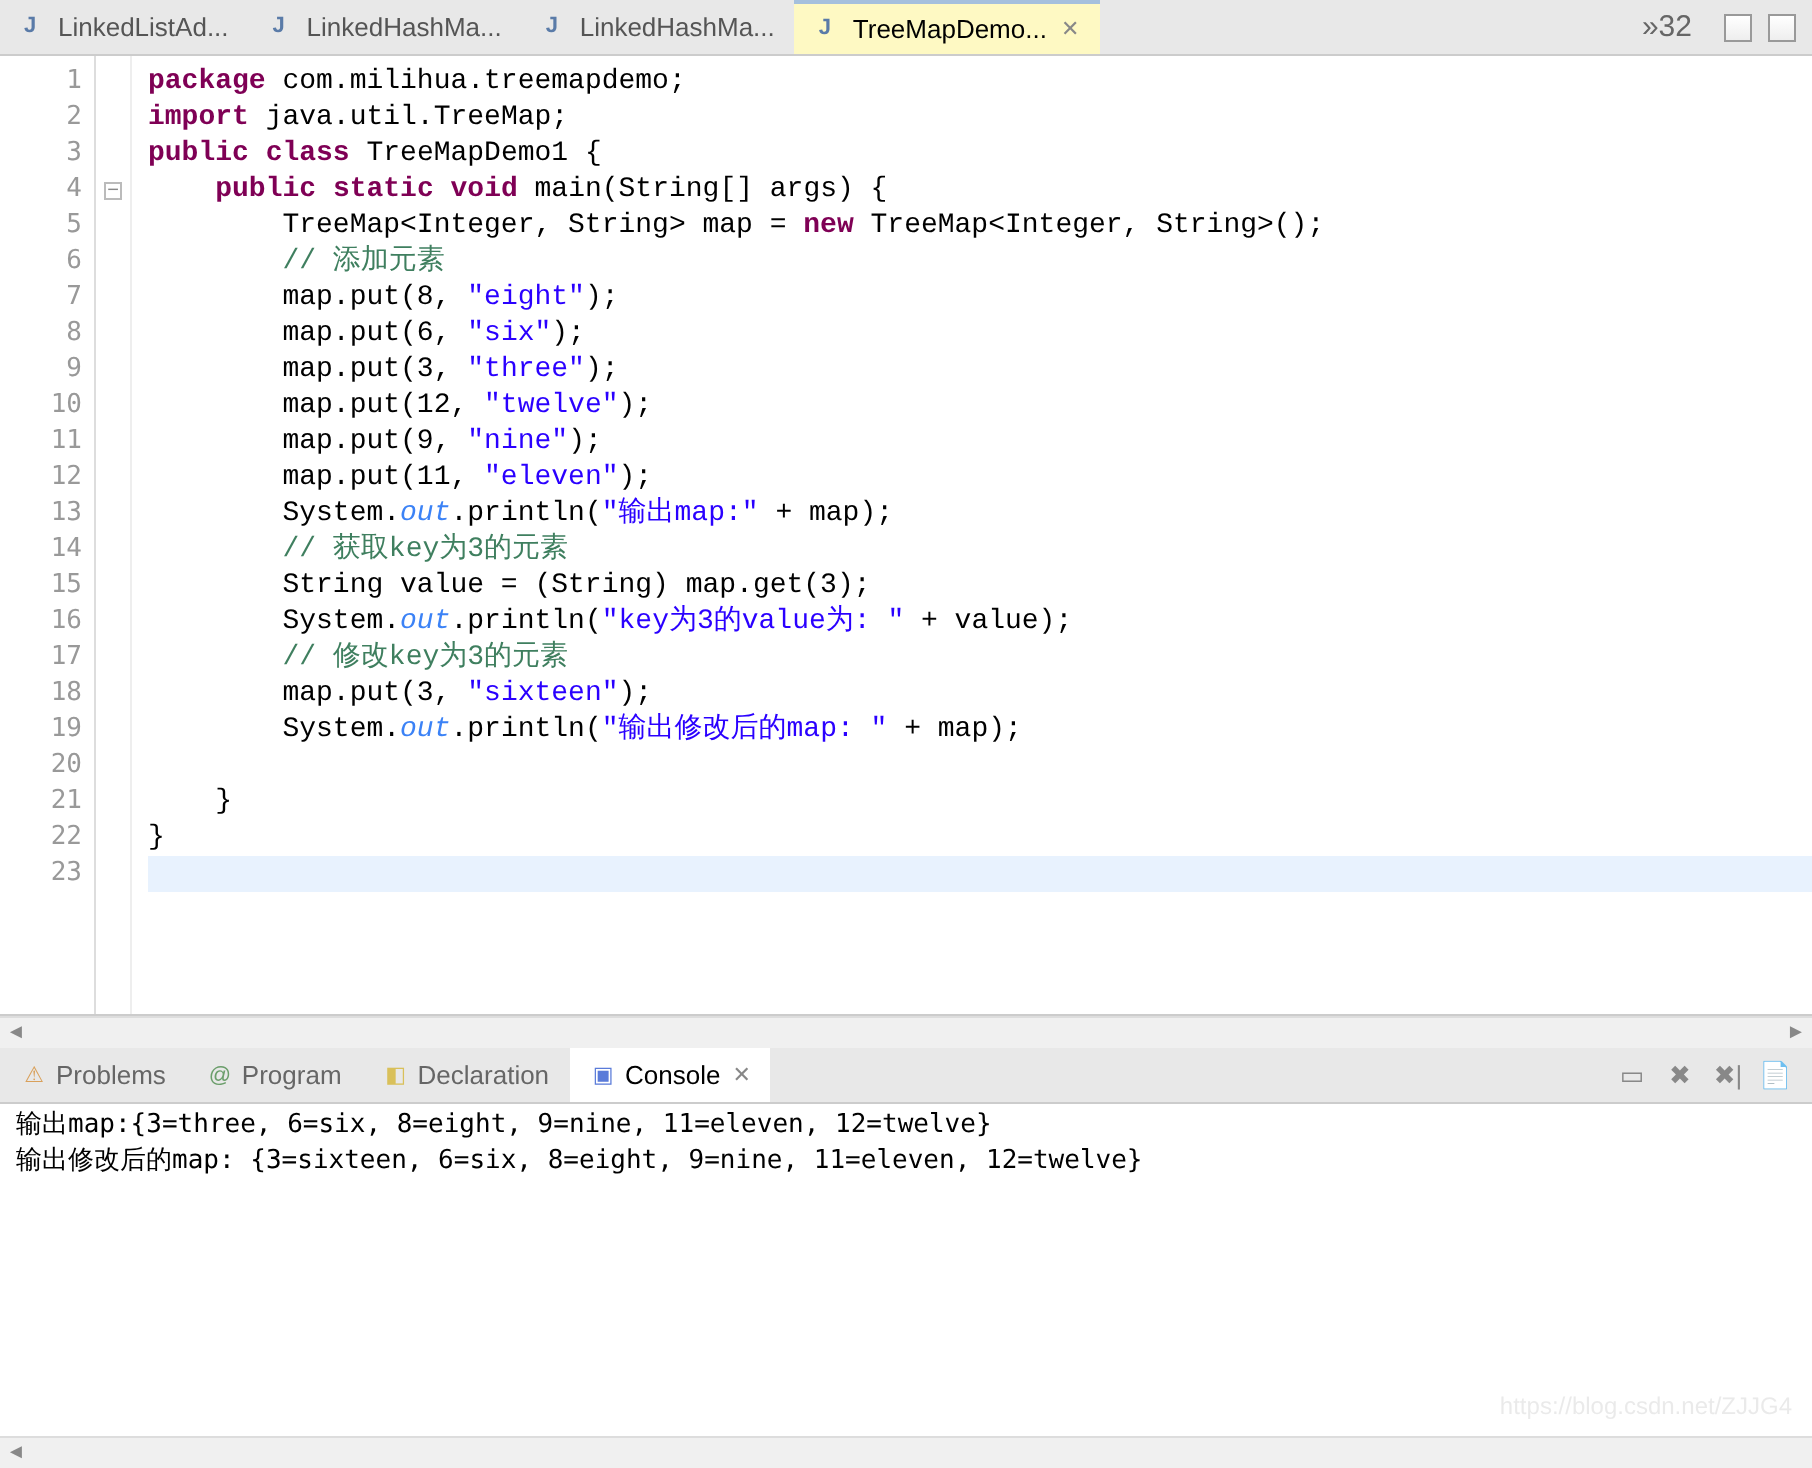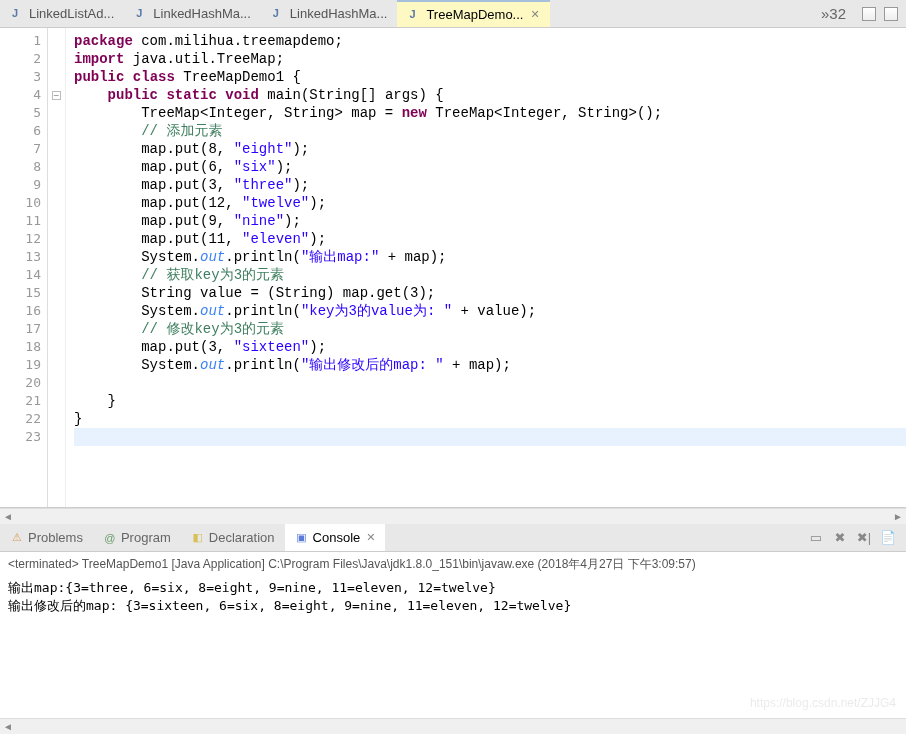--- a/index.html
+++ b/index.html
@@ -336,21 +336,20 @@
           <span class="tab-close">✕</span>
         </div>
       </div>
     <div class="console-toolbar">
       <span class="tool-icon" style="color:#888">▭</span>
       <span class="tool-icon" style="color:#888">✖</span>
       <span class="tool-icon" style="color:#888">✖|</span>
       <span class="tool-icon" style="color:#c9a050">📄</span>
     </div>
   </div>
-  <div class="console-header">&lt;terminated&gt; TreeMapDemo1 [Java Application] C:\Program Files\Java\jdk1.8.0_151\bin\javaw.exe (2018年4月27日 下午3:09:57)</div>
   <div class="console-output" id="console-out">
       <div class="console-line">输出map:{3=three, 6=six, 8=eight, 9=nine, 11=eleven, 12=twelve}</div>
       <div class="console-line">输出修改后的map: {3=sixteen, 6=six, 8=eight, 9=nine, 11=eleven, 12=twelve}</div>
     </div>
   <div class="hscroll">
     <span class="hscroll-arrow">◄</span>
     <div style="flex:1"></div>
   </div>
 </div>
 

